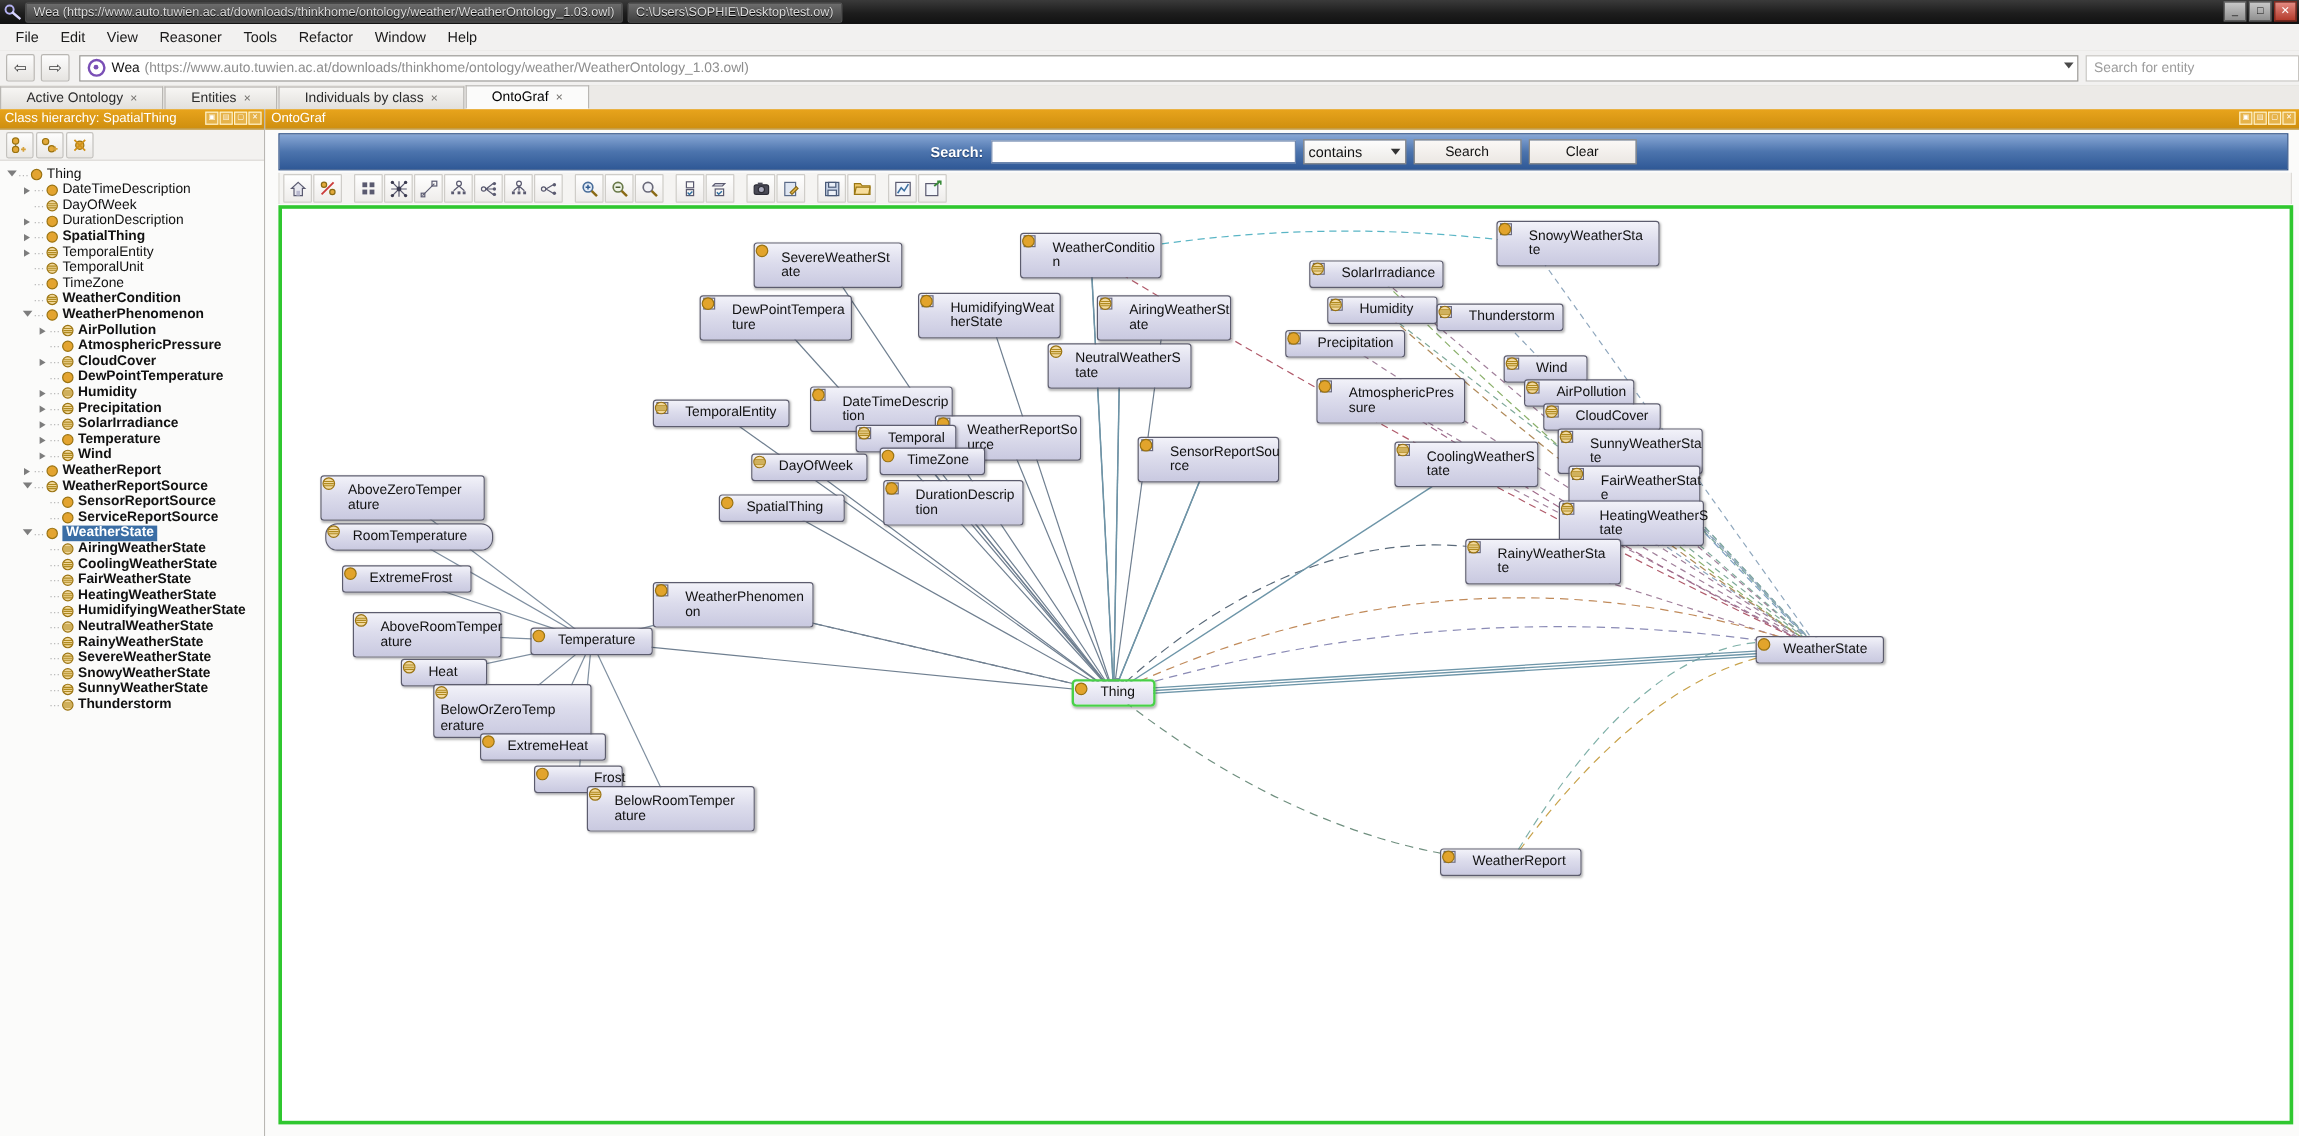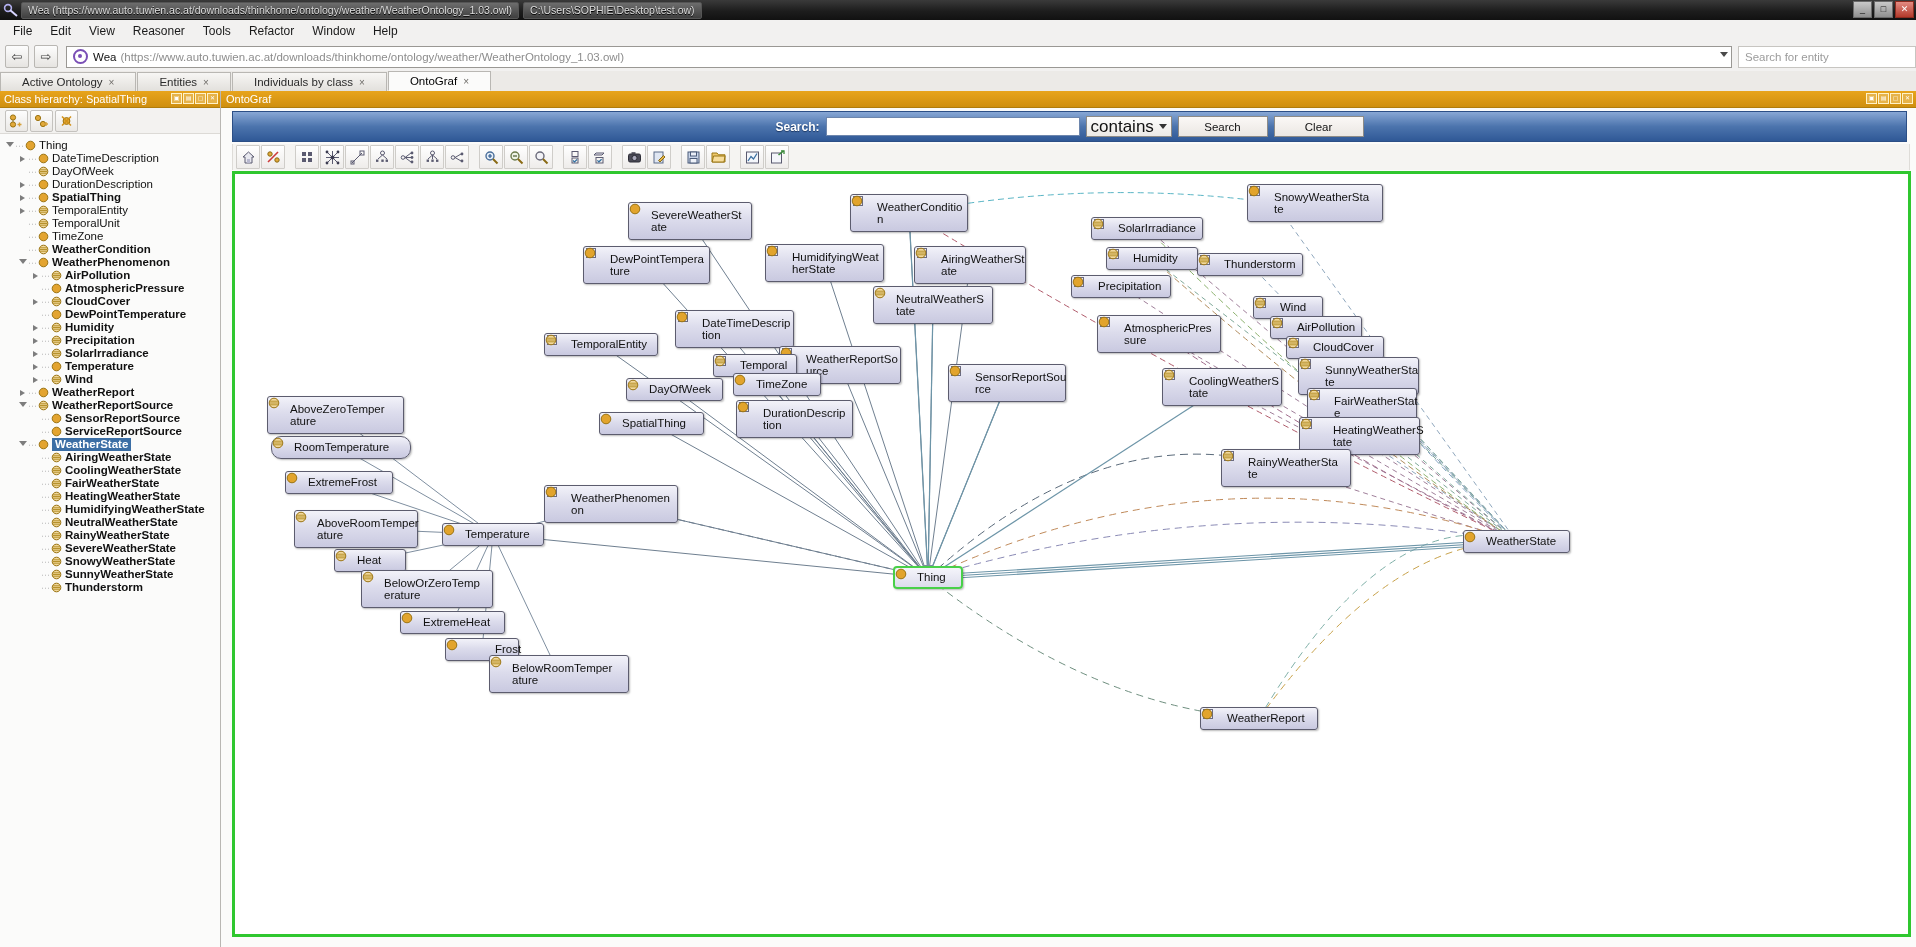--- a/index.html
+++ b/index.html
@@ -130,21 +130,21 @@
     background:linear-gradient(180deg,#88a7d5 0%,#4c74ad 50%,#2f5896 100%);
     display:flex;align-items:center;justify-content:center;gap:6px;
     border:1px solid #2c4f86;
   }
   .searchbar .lbl{color:#fff;font-weight:bold;font-size:12px;text-shadow:0 1px 1px #1b3763;}
   .search-input{
     width:246px;height:17px;background:#fff;border:1px solid #6d86ad;font-size:12px;padding:0 3px;
   }
   .combo{
     width:76px;height:19px;background:linear-gradient(180deg,#fdfdfd,#eceae6);
-    border:1px solid #8d8b87;display:flex;align-items:center;padding:0 4px;font-size:17px;
+    border:1px solid #8d8b87;display:flex;align-items:center;padding:0 4px;font-size:12px;
     position:relative;color:#111;
   }
   .combo .cv{flex:1;}
   .combo .ca{width:0;height:0;border-left:4px solid transparent;border-right:4px solid transparent;border-top:5px solid #333;}
   .btn{
     min-width:72px;height:19px;background:linear-gradient(180deg,#fbf8f6,#ebe7e3);
     border:1px solid #8d8b87;display:flex;align-items:center;justify-content:center;
     font-size:11.5px;color:#111;padding:0 8px;
   }
 
@@ -1066,21 +1066,21 @@
             <span class="gi">
               <svg width="12" height="12" viewBox="0 0 12 12">
                 <circle cx="6" cy="6" r="4.8" fill="#f1d89c" stroke="#9a7312"></circle>
                 <line x1="1.8" x2="10.2" y1="4.2" y2="4.2" stroke="#b08a1f" stroke-width="0.9"></line>
                 <line x1="1.8" x2="10.2" y1="6" y2="6" stroke="#b08a1f" stroke-width="0.9"></line>
                 <line x1="1.8" x2="10.2" y1="7.8" y2="7.8" stroke="#b08a1f" stroke-width="0.9"></line>
               </svg>
             </span>
             <span class="gtxt">CloudCover</span>
           </div>
-          <div class="gnode haspl" style="left: 440px; top: 136px; width: 119px; min-height: 38px;">
+          <div class="gnode haspl" style="left: 440px; top: 148px; width: 119px; min-height: 38px;">
             <span class="plus">+</span>
             <span class="gi">
               <svg width="12" height="12" viewBox="0 0 12 12">
                 <circle cx="6" cy="6" r="4.8" fill="#e2a42c" stroke="#9a7312"></circle>
               </svg>
             </span>
             <span class="gtxt">DateTimeDescrip tion</span>
           </div>
           <div class="gnode haspl" style="left: 309px; top: 159px; width: 114px; min-height: 23px;">
             <span class="plus">+</span>
@@ -1298,21 +1298,21 @@
             <span class="gtxt">Heat</span>
           </div>
           <div class="gnode thing" style="left: 658px; top: 392px; width: 70px; min-height: 23px;">
             <span class="gi">
               <svg width="12" height="12" viewBox="0 0 12 12">
                 <circle cx="6" cy="6" r="4.8" fill="#e2a42c" stroke="#9a7312"></circle>
               </svg>
             </span>
             <span class="gtxt">Thing</span>
           </div>
-          <div class="gnode" style="left: 126px; top: 396px; width: 132px; min-height: 38px;">
+          <div class="gnode" style="left: 126px; top: 396px; width: 132px; min-height: 38px; flex-direction: column;">
             <span class="gi">
               <svg width="12" height="12" viewBox="0 0 12 12">
                 <circle cx="6" cy="6" r="4.8" fill="#f1d89c" stroke="#9a7312"></circle>
                 <line x1="1.8" x2="10.2" y1="4.2" y2="4.2" stroke="#b08a1f" stroke-width="0.9"></line>
                 <line x1="1.8" x2="10.2" y1="6" y2="6" stroke="#b08a1f" stroke-width="0.9"></line>
                 <line x1="1.8" x2="10.2" y1="7.8" y2="7.8" stroke="#b08a1f" stroke-width="0.9"></line>
               </svg>
             </span>
             <span class="gtxt">BelowOrZeroTemp erature</span>
           </div>

